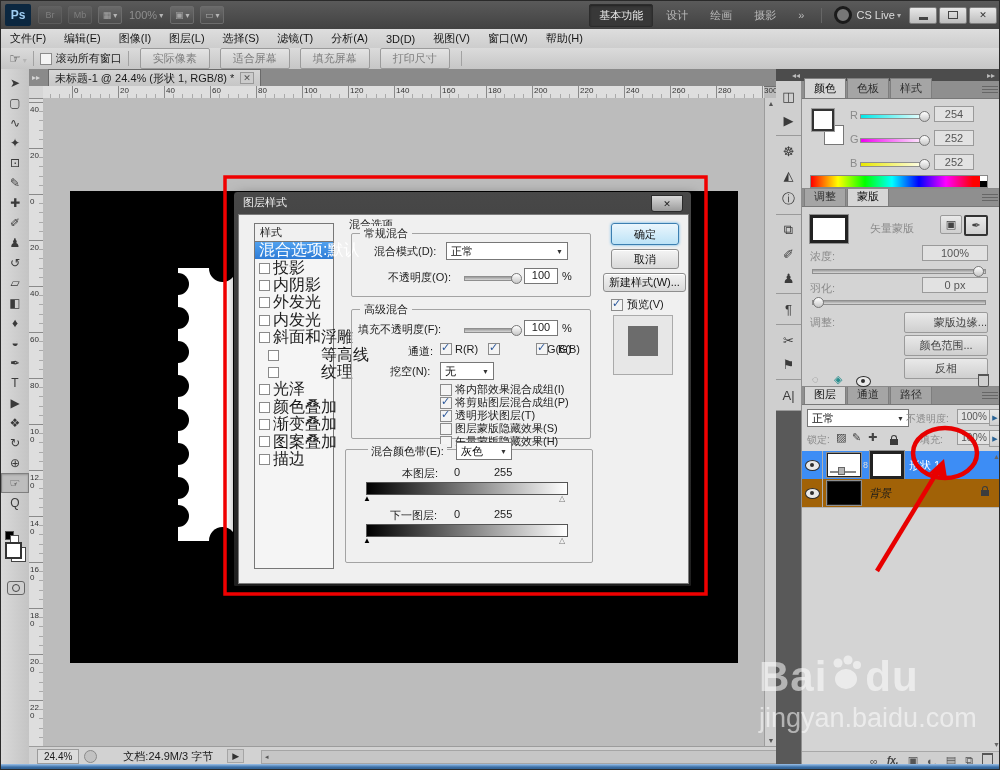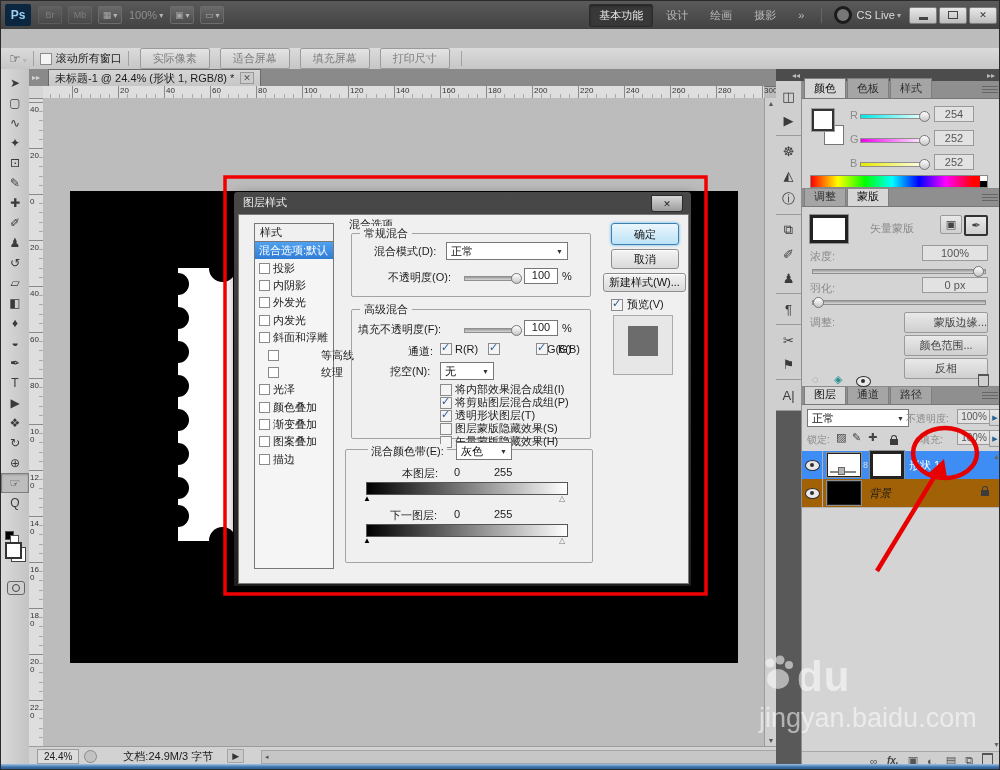--- a/index.html
+++ b/index.html
@@ -85,21 +85,21 @@
   .trash{display:inline-block;width:9px;height:10px;border:1px solid #555;border-top:2px solid #555;border-radius:0 0 2px 2px;background:#cfcfcf;}
   
   #dialog{left:232px;top:190px;width:457px;height:394px;background:linear-gradient(#484848,#1f1f1f);
           border:1px solid #000;border-radius:4px 4px 2px 2px;box-shadow:4px 6px 14px rgba(0,0,0,.6);z-index:20;}
   #dlgtitle{position:absolute;left:0;top:0;right:0;height:21px;color:#f0f0f0;display:flex;align-items:center;padding-left:9px;font-size:11px;}
   #dlgclose{position:absolute;right:8px;top:3px;width:30px;height:15px;border:1px solid #2a2a2a;border-radius:0 0 3px 3px;
             background:linear-gradient(#d8d8d8,#9b9b9b);color:#222;font-weight:bold;font-size:9px;display:flex;align-items:center;justify-content:center;}
   #dlgbody{position:absolute;left:4px;top:22px;width:449px;height:368px;background:#f0f0f0;border:1px solid #7c7c7c;}
   #stylelist{position:absolute;left:15px;top:8px;width:78px;height:344px;border:1px solid #777;background:#f5f5f5;}
   .slhead{height:17px;border-bottom:1px solid #777;display:flex;align-items:center;padding-left:5px;background:#f0f0f0;}
-  .slitem{height:17.4px;display:flex;align-items:center;padding-left:4px;gap:3px;color:#1c1c1c;font-size:11px;white-space:nowrap;}
+  .slitem{height:17.4px;display:flex;align-items:center;padding-left:4px;gap:3px;color:#1c1c1c;font-size:16px;white-space:nowrap;}
   .slitem.sel{background:linear-gradient(#50a1ef,#2f7cd6);color:#fff;}
   .slitem.ind{padding-left:13px;gap:42px;}
   .scb{width:9px;height:9px;background:#fff;border:1px solid #8a8a8a;flex:0 0 auto;}
   .grp{position:absolute;border:1px solid #a3a3a3;border-radius:2px;}
   .glab{position:absolute;top:-8px;left:8px;background:#f0f0f0;padding:0 4px;font-size:11px;color:#1c1c1c;}
   .dd{background:#fff;border:1px solid #777;height:16px;display:flex;align-items:center;justify-content:space-between;
       padding:0 4px;font-size:11px;color:#111;}
   .ddarrow{font-size:7px;color:#333;}
   .numbox{background:#fff;border:1px solid #777;width:32px;height:14px;text-align:center;font-size:11px;}
   .dlbl{position:absolute;font-size:11px;color:#1c1c1c;white-space:nowrap;}
@@ -149,20 +149,33 @@
       </div>
     <div class="winbtn">
         <span class="minbar"></span>
       </div>
     <div class="winbtn">
         <span class="restbox"></span>
       </div>
     <div class="winbtn" style="margin-right:4px;">✕</div>
   </div>
 
+  <div class="abs row" id="menubar">
+    <span class="menuitem">文件(F)</span>
+    <span class="menuitem">编辑(E)</span>
+    <span class="menuitem">图像(I)</span>
+    <span class="menuitem">图层(L)</span>
+    <span class="menuitem">选择(S)</span>
+    <span class="menuitem">滤镜(T)</span>
+    <span class="menuitem">分析(A)</span>
+    <span class="menuitem">3D(D)</span>
+    <span class="menuitem">视图(V)</span>
+    <span class="menuitem">窗口(W)</span>
+    <span class="menuitem">帮助(H)</span>
+  </div>
 
   <div class="abs row" id="optionsbar">
     <span style="margin-left:8px;font-size:13px;color:#444;">☞<span class="caret">▾</span></span>
     <span class="vsep"></span>
     <span class="cbx"></span>
     <span style="margin-left:4px;">滚动所有窗口</span>
     <span class="vsep"></span>
     <span class="optbtn">实际像素</span>
     <span class="optbtn">适合屏幕</span>
     <span class="optbtn">填充屏幕</span>
@@ -608,20 +621,21 @@
           <span>预览(V)</span>
         </span>
       <div class="abs" style="left:374px;top:100px;width:58px;height:58px;background:#e7e7e7;border:1px solid #aaa;">
         <span class="abs" style="left:14px;top:10px;width:30px;height:30px;background:#6c6c6c;"></span>
       </div>
     </div>
   </div>
 
   <div class="abs" id="watermark">
     <div class="row" style="font-size:42px;font-weight:bold;letter-spacing:1px;">
+      <span>Bai</span>
       <svg width="36" height="38" viewBox="0 0 36 38" style="margin:0 1px 6px 1px;">
         <circle cx="10" cy="8" r="4.5" fill="#fff"></circle>
           <circle cx="20" cy="5" r="4.5" fill="#fff"></circle>
         <circle cx="29" cy="10" r="4" fill="#fff"></circle>
           <ellipse cx="18" cy="24" rx="11" ry="10" fill="#fff"></ellipse>
       </svg>
       <span>du</span>
     </div>
     <div style="font-size:27px;margin-top:2px;">jingyan.baidu.com</div>
   </div>

